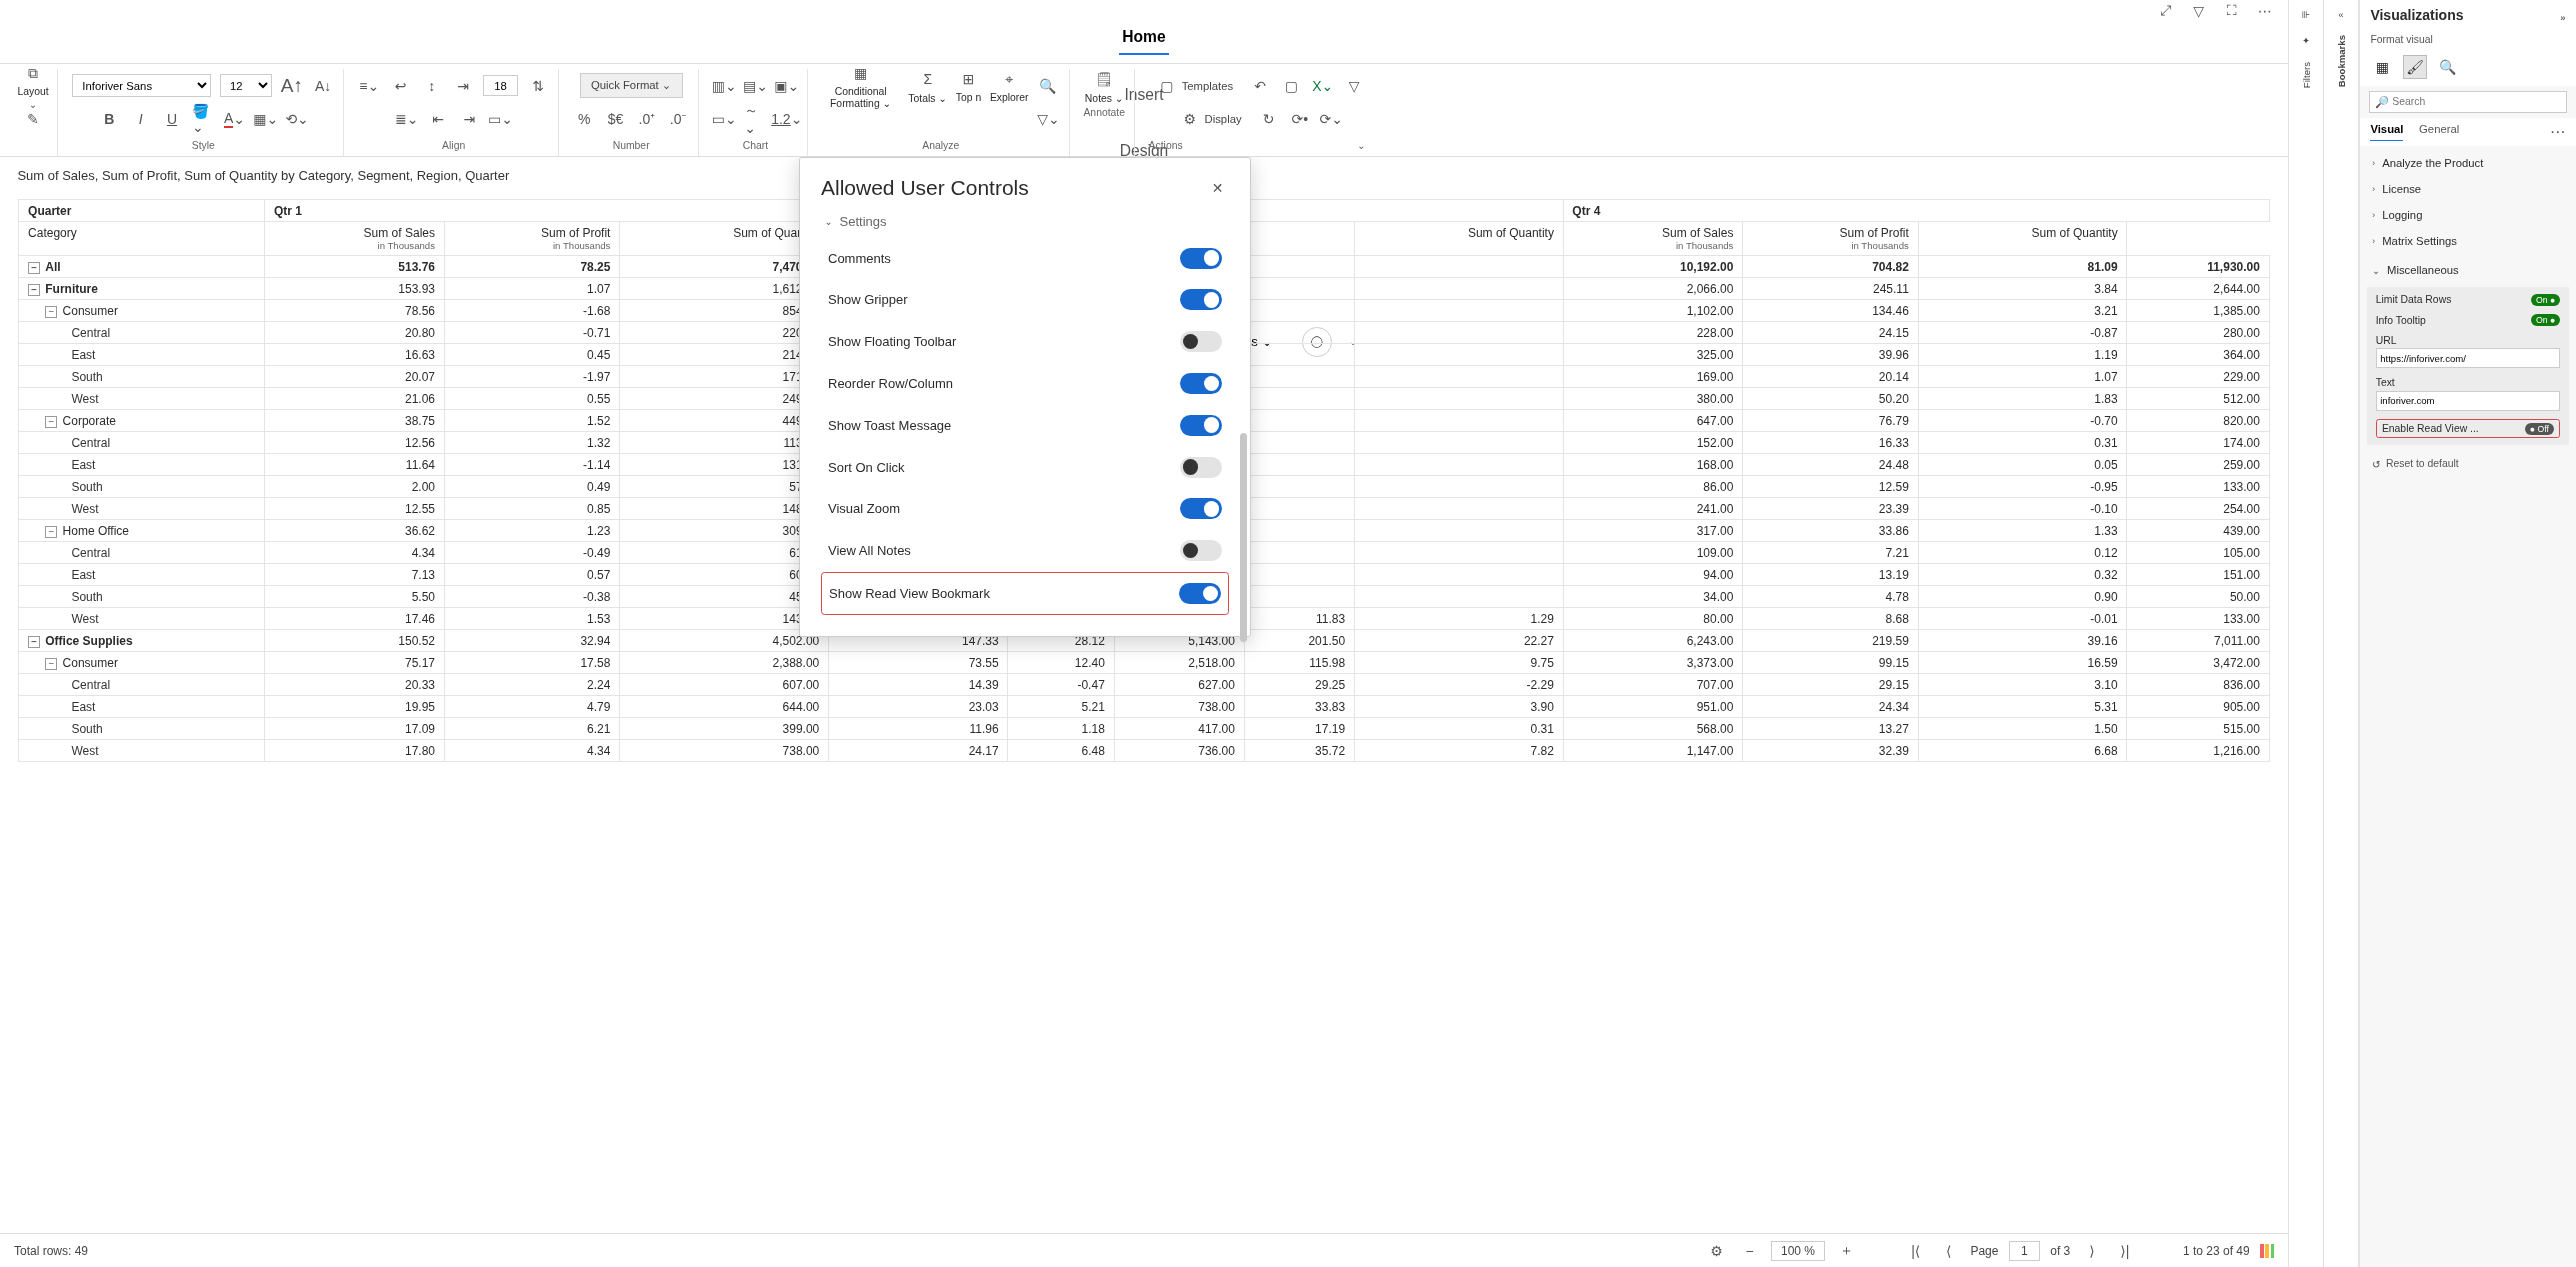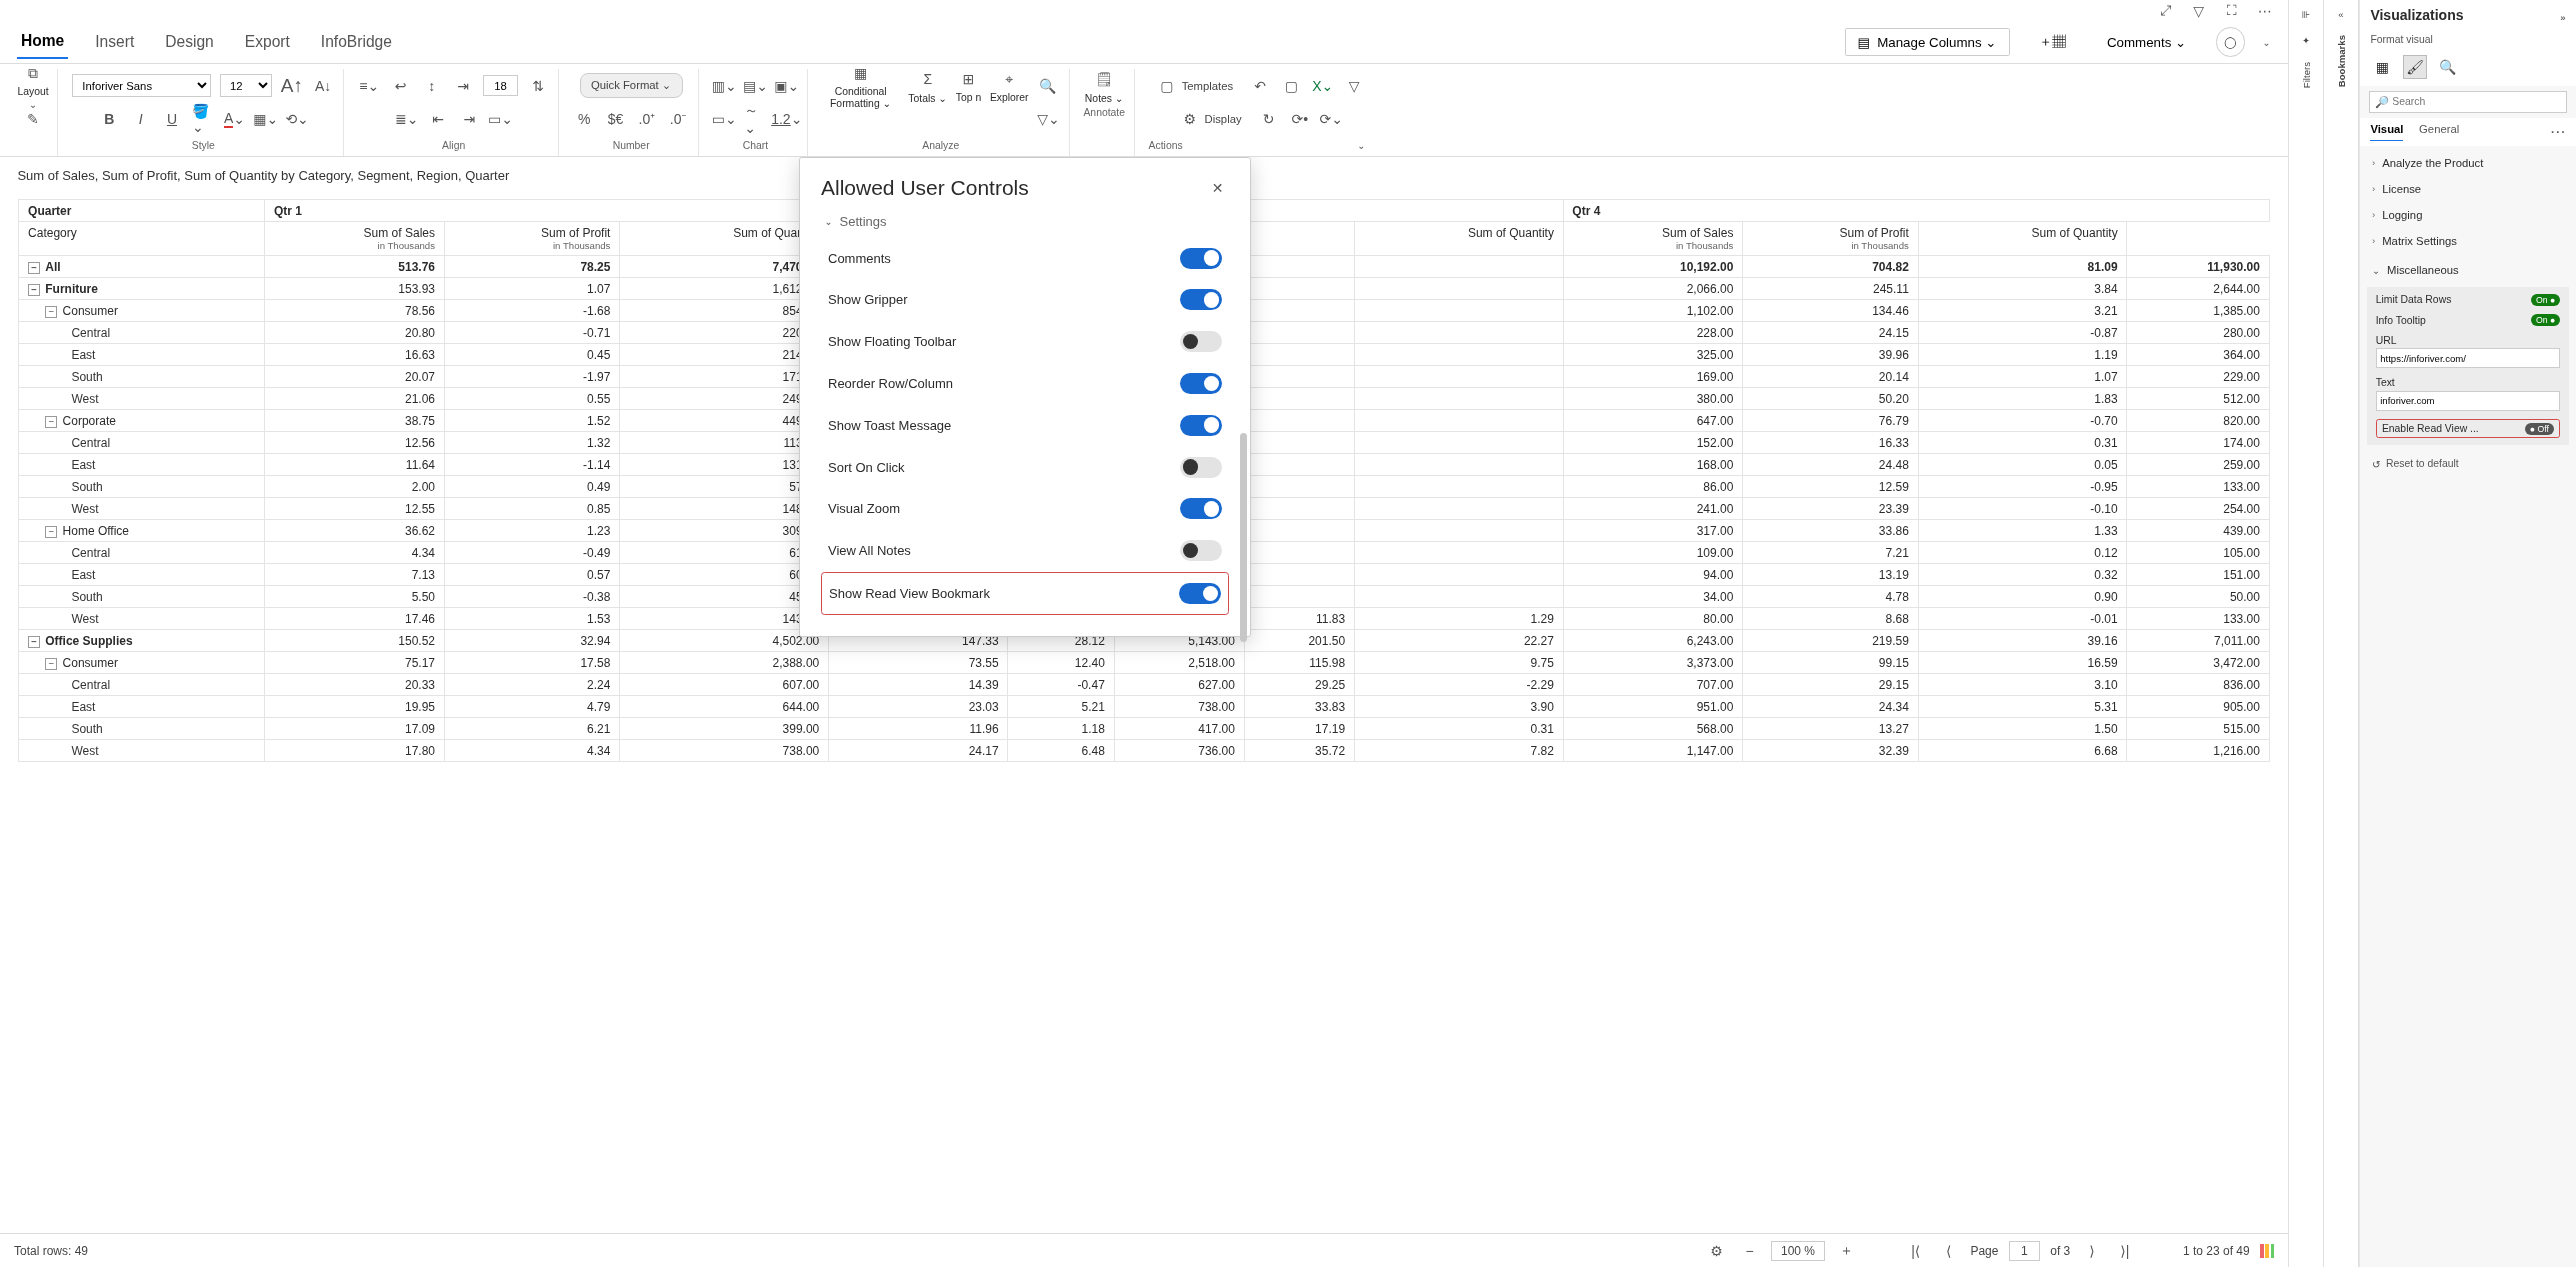--- a/index.html
+++ b/index.html
@@ -1,32 +1,32 @@
 <!DOCTYPE html>
 <html style="font-size:14px"><head>
 <meta charset="utf-8">
 <style>
 * { box-sizing: border-box; margin: 0; padding: 0; }
 body { font-family: "Segoe UI", Arial, sans-serif; font-size: 11.3px; color: #2b2b2b; background: #fff; overflow: hidden; }
 .app { display: flex; height: 1268px; width: 2576px; }
 .main-area { flex: 1; display: flex; flex-direction: column; border-right: 0.9px solid #e0e0e0; }
 .top-icons { height: 21px; display:flex; justify-content:flex-end; align-items:center; gap:10.4px; padding-right:12px; font-size:12px; color:#555; }
-.tabs { display: flex; align-items: center; height: 43px; padding: 0 17.4px; gap: 24px; border-bottom: 0.9px solid #ddd; }
+.tabs { display: flex; align-items: center; height: 43px; padding: 0 17.4px; gap: 24px; border-bottom: 0.9px solid #ddd; flex-direction: column; }
 .tab { font-size: 15.6px; color: #555; cursor: pointer; padding: 7px 3.5px; }
 .tab.active { color: #000; font-weight: 600; border-bottom: 2.6px solid #1a73e8; }
 .tabs .spacer { flex: 1; }
 .tabs .right-controls { display: flex; align-items: center; gap: 17.4px; }
 .mc-btn { border: 0.9px solid #ccc; padding: 5.2px 12px; display:flex; align-items:center; gap:7px; background:#fff; border-radius:1.7px; }
 .avatar-btn { border:0.9px solid #ccc; border-radius:50%; width:29.5px; height:29.5px; display:flex; align-items:center; justify-content:center; }
 .ribbon { display: flex; border-bottom: 0.9px solid #ddd; padding: 5.2px 8.7px 0; gap: 5.2px; }
 .ribbon-group { display: flex; flex-direction: column; align-items: center; padding: 0 8.7px; border-right: 0.9px solid #e5e5e5; }
 .ribbon-group:last-child { border-right: none; }
 .ribbon-row { display: flex; align-items: center; gap: 8.7px; height: 33px; }
 .ribbon-label { font-size: 10.4px; color: #666; height: 21px; display:flex; align-items:center; }
-.ribbon-btn { padding: 3.5px 7px; display:flex; align-items:center; gap:3.5px; color:#444; font-size:11.3px;border-radius:8px; }
+.ribbon-btn { padding: 3.5px 7px; display:flex; align-items:center; gap:3.5px; color:#444; font-size:11.3px; }
 .ribbon select, .ribbon input { border:0.9px solid #ccc; padding:3.5px 5.2px; font-size:11.3px; background:#fff; }
 .icon-sq { width:22.6px; height:22.6px; display:inline-flex; align-items:center; justify-content:center; color:#555; font-size:14px; }
 .vert-stack { display:flex; flex-direction:column; align-items:center; gap:1.7px; font-size:10.4px; }
 .content { flex:1; position:relative; padding: 10.4px 17.4px; overflow:hidden; }
 .subtitle { font-size: 13px; color:#333; margin-bottom: 15.6px; }
 .grid-wrap { border: 0.9px solid transparent; }
 table.grid { border-collapse: collapse; width: 100%; font-variant-numeric: tabular-nums; }
 table.grid th, table.grid td { border: 0.9px solid #e4e4e4; padding: 3.5px 8.7px; font-size: 12px; text-align: right; white-space: nowrap; }
 table.grid th { background: #fff; font-weight: 400; }
 table.grid .hdr-top th { font-weight: 600; text-align:left; }

